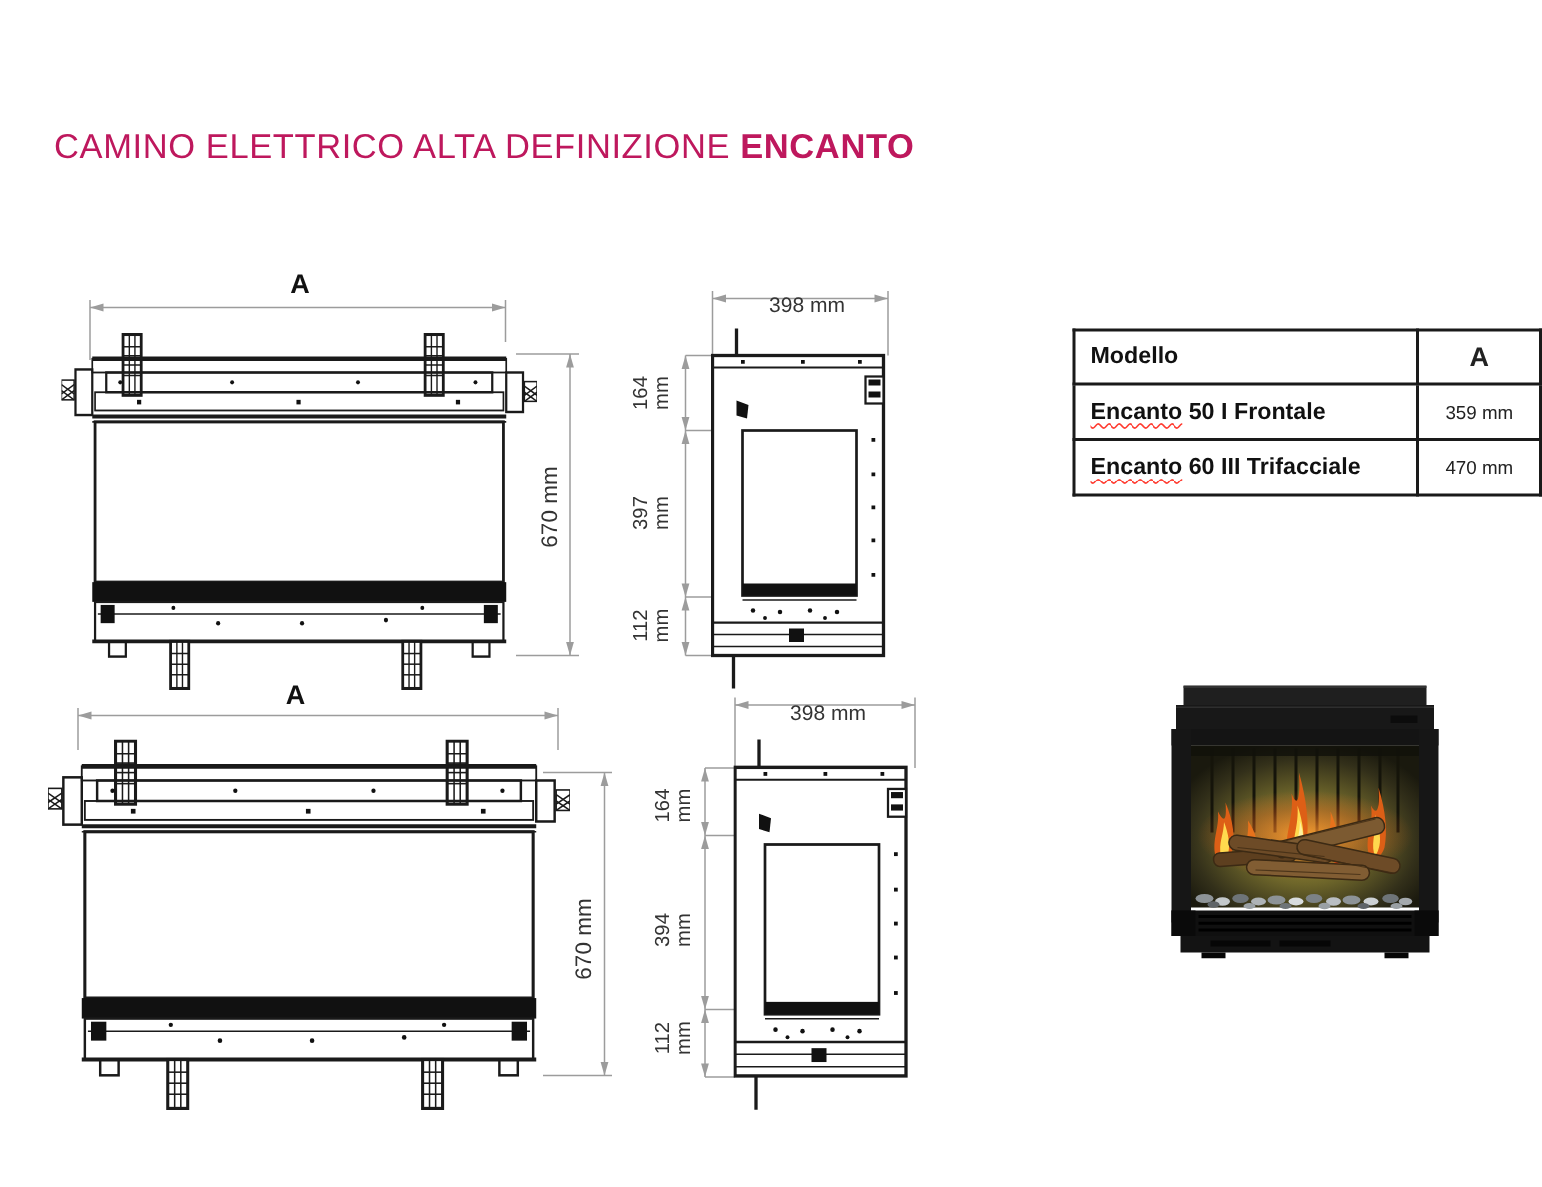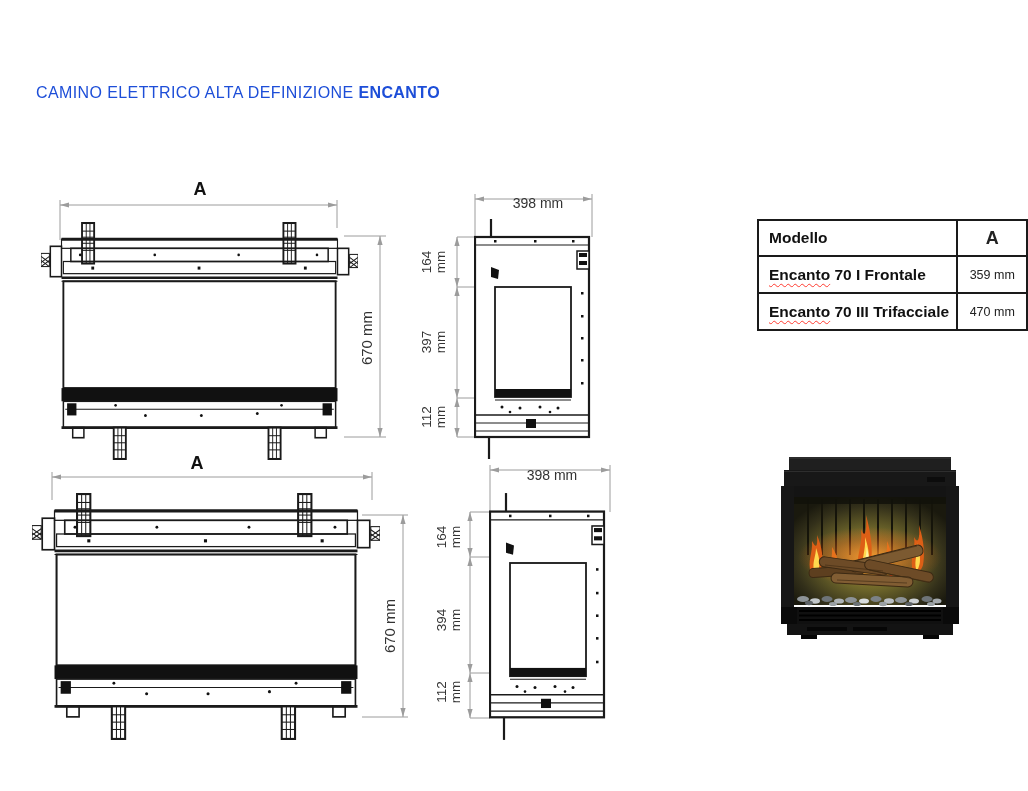--- a/index.html
+++ b/index.html
@@ -2,39 +2,38 @@
 <html><head>
 <meta charset="utf-8">
 <style>
   html,body { margin:0; padding:0; background:#fff; }
   #page {
     position:relative; width:1028px; height:791px; background:#ffffff;
     font-family:"Liberation Sans", sans-serif; overflow:hidden;
   }
   
   #title {
-    position:absolute; left:36px; top:84px; font-size:16px; color:#1d4ed8;
+    position:absolute; left:36px; top:84px; font-size:23px; color:#be185d;
     letter-spacing:0.4px; white-space:pre;
   }
   #title .bold { font-weight:700; }
   
   .drawing { position:absolute; }
   .art, .dims { position:absolute; }
   .dim-label {
     position:absolute; color:#333; font-size:13.5px; line-height:14px;
     text-align:center; white-space:pre;
   }
   .rot { transform:rotate(-90deg); }
   .a-label { position:absolute; font-weight:700; font-size:18px; color:#111; text-align:center; }
   .two-line { display:block; }
   
   #model-table {
     position:absolute; left:715px; top:219px; border-collapse:collapse;
     color:#111;
-    margin-left:42px;
   }
   #model-table td {
     border:2px solid #1a1a1a; background:#fff; vertical-align:middle;
   }
   #model-table .c-model { width:221px; padding:0 0 0 10px; font-weight:700; font-size:15.5px; }
   #model-table .c-val  { width:79px;  text-align:center; font-size:12.5px; font-weight:400; color:#222; }
   #model-table .hdr-a  { font-size:18px; font-weight:700; }
   #model-table tr { height:37px; }
   #model-table tr.hdr { height:36px; }
   .misspell {
@@ -290,25 +289,25 @@
     <div class="dim-label rot" style="left:7px; top:222px; width:46px; height:30px;"><span class="two-line">112</span><span class="two-line">mm</span></div>
   </div>
 
   <table id="model-table">
     <tbody>
         <tr class="hdr">
       <td class="c-model">Modello</td>
       <td class="c-val hdr-a">A</td>
     </tr>
     <tr>
-      <td class="c-model"><span class="misspell">Encanto</span><span> 70 I Frontale</span></td>
+      <td class="c-model"><span class="misspell">Encanto</span><span> 50 I Frontale</span></td>
       <td class="c-val">359 mm</td>
     </tr>
     <tr>
-      <td class="c-model"><span class="misspell">Encanto</span><span> 70 III Trifacciale</span></td>
+      <td class="c-model"><span class="misspell">Encanto</span><span> 60 III Trifacciale</span></td>
       <td class="c-val">470 mm</td>
     </tr>
   </tbody>
     </table>
 
   <svg id="photo" width="182" height="190" viewBox="0 0 182 190">
     <defs>
       <radialGradient id="backGlow" cx="50%" cy="58%" r="62%">
         <stop offset="0%" stop-color="#b19c3a"></stop>
         <stop offset="45%" stop-color="#6d652a"></stop>

